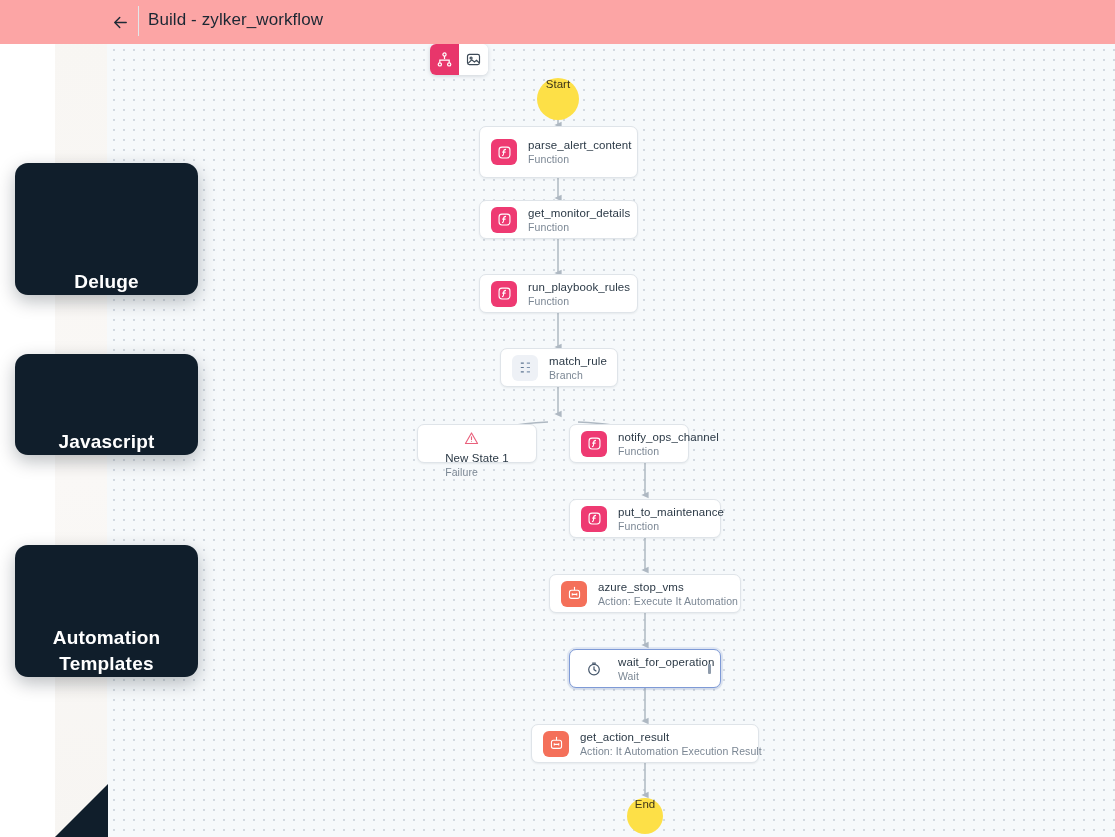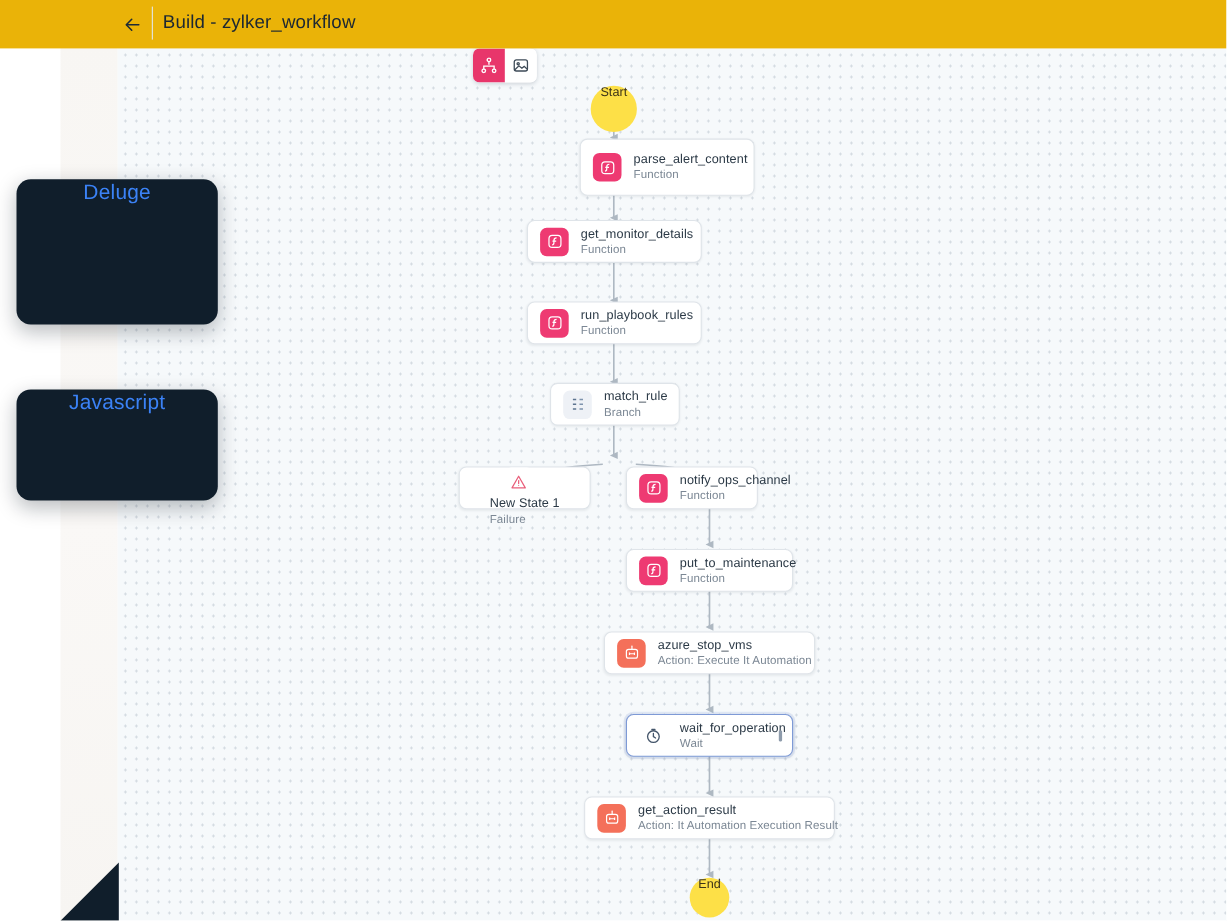--- a/index.html
+++ b/index.html
@@ -8,21 +8,21 @@
     overflow: hidden;
     background: #ffffff;
     font-family: "Liberation Sans", sans-serif;
   }
 
   .app { position: relative; width: 1115px; height: 837px; background: #ffffff; }
 
   
   .header {
     position: absolute; left: 0; top: 0; width: 1115px; height: 44px;
-    background: #eab308; display: flex; align-items: center;
+    background: #fca5a5; display: flex; align-items: center;
     z-index: 40;
   }
   .back-btn {
     position: absolute; left: 108px; top: 10px;
     width: 24px; height: 24px;
     display: flex; align-items: center; justify-content: center;
     color: #1d2a36; cursor: pointer;
   }
   .hdr-divider {
     position: absolute; left: 138px; top: 6px; width: 1px; height: 30px;
@@ -117,23 +117,23 @@
     display: flex; align-items: flex-start; justify-content: center;
     font-size: 11.5px; color: #3d3418; font-weight: 500;
     cursor: pointer;
   }
 
   
   .ov-card {
     position: absolute; z-index: 50;
     background: #101e2b;
     border-radius: 13px;
-    display: flex; align-items: flex-start; justify-content: center;
+    display: flex; align-items: flex-end; justify-content: center;
     text-align: center;
-    color: #3b82f6; font-weight: normal;
+    color: #ffffff; font-weight: bold;
     font-size: 19px; line-height: 26px;
     letter-spacing: .2px;
     box-shadow: 0 6px 18px rgba(8,18,28,.28);
   }
   .corner-tri {
     position: absolute; z-index: 50;
     left: 55px; bottom: 0;
     width: 0; height: 0;
     border-left: 53px solid transparent;
     border-bottom: 53px solid #101e2b;
@@ -187,21 +187,21 @@
           <circle cx="5.4" cy="6.4" r="1.1"></circle>
           <path d="M2.2 12.1 L6.1 8.4 L9 10.7 L11.2 8.9 L14 11.5"></path>
         </svg>
       </div>
     </div>
 
     <div class="terminal" style="left:537px; top:45px; width:42px; height:42px;">
       <span>Start</span>
     </div>
 
-    <div class="node" style="left:479px; top:93px; width:159px; height:52px;margin-left:48px;">
+    <div class="node" style="left:479px; top:93px; width:159px; height:52px;">
       <div class="node-icon ic-fn">
         <svg width="15" height="15" viewBox="0 0 16 16" fill="none" stroke="#ffffff" stroke-width="1.2">
           <rect x="2.2" y="2.2" width="11.6" height="11.6" rx="3.1"></rect>
           <path d="M9.6 4.6 C7.6 4.6 7 5.6 7 7.2 V9.3 C7 10.6 6.4 11.3 5.3 11.3 M5.6 7.6 H9.2"></path>
         </svg>
       </div>
       <div class="node-text">
         <span class="node-title">parse_alert_content</span>
         <span class="node-sub">Function</span>
       </div>
@@ -350,14 +350,18 @@
   </div>
 
   <div class="ov-card" style="left:15px; top:163px; width:183px; height:132px;">
     <span>Deluge</span>
   </div>
 
   <div class="ov-card" style="left:15px; top:354px; width:183px; height:101px;">
     <span>Javascript</span>
   </div>
 
+  <div class="ov-card" style="left:15px; top:545px; width:183px; height:132px; white-space:pre-line;">
+    <span>Automation
+Templates</span>
+  </div>
 
 </div>
 
 </body></html>

